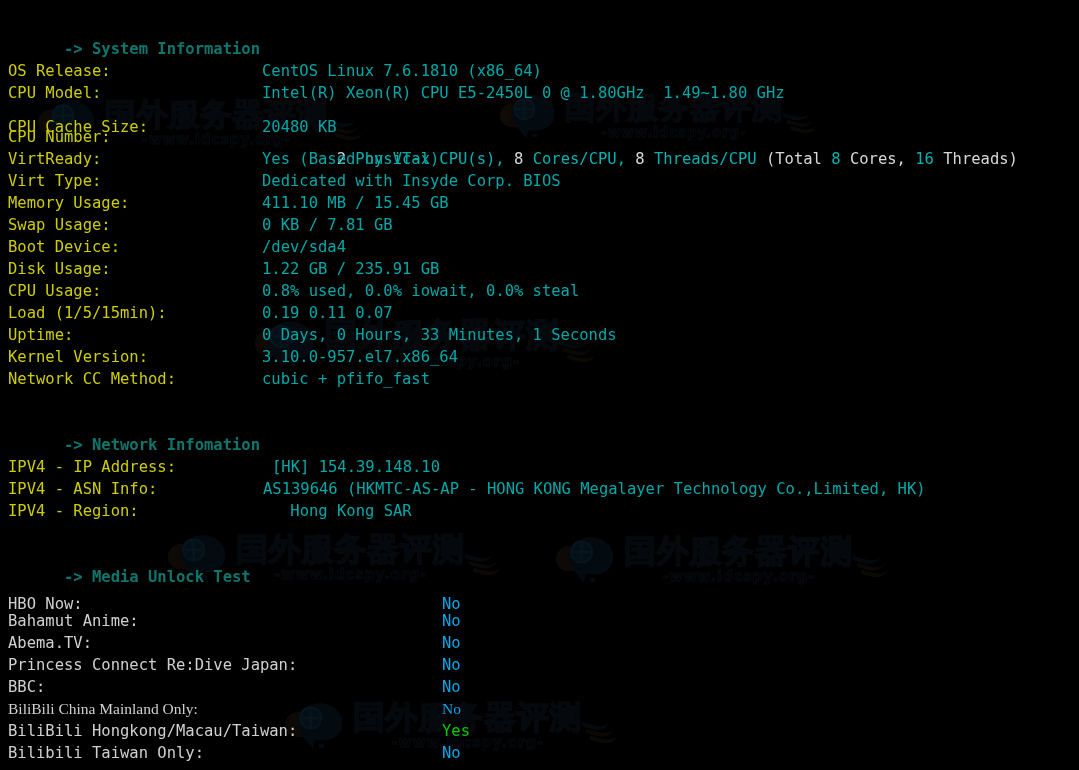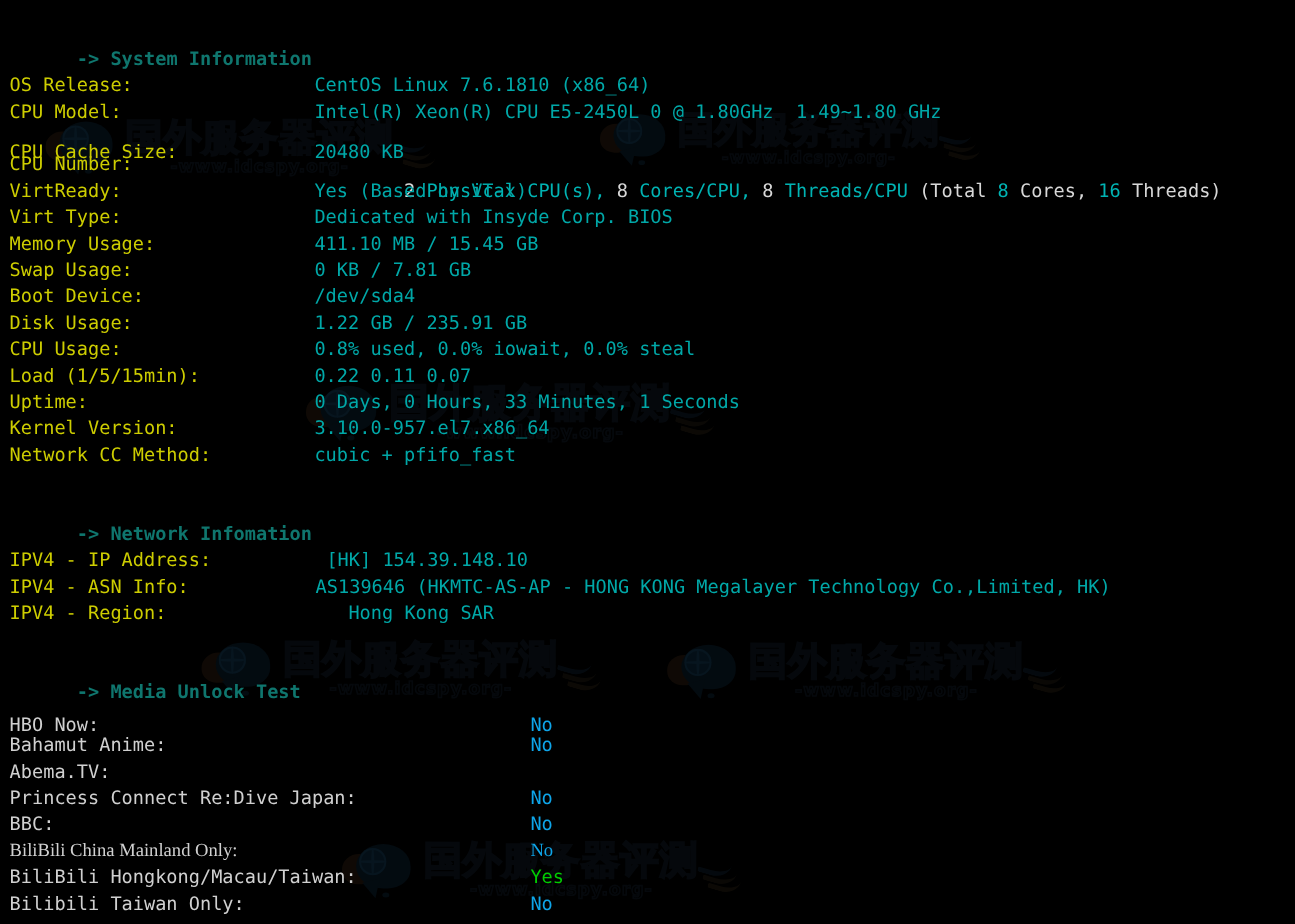--- a/index.html
+++ b/index.html
@@ -346,21 +346,21 @@
     <div class="line row" style="top:258px;">
       <span class="lbl-col c-label">Disk Usage:</span>
       <span class="c-value">1.22 GB / 235.91 GB</span>
     </div>
     <div class="line row" style="top:280px;">
       <span class="lbl-col c-label">CPU Usage:</span>
       <span class="c-value">0.8% used, 0.0% iowait, 0.0% steal</span>
     </div>
     <div class="line row" style="top:302px;">
       <span class="lbl-col c-label">Load (1/5/15min):</span>
-      <span class="c-value">0.22 0.11 0.07</span>
+      <span class="c-value">0.19 0.11 0.07</span>
     </div>
     <div class="line row" style="top:324px;">
       <span class="lbl-col c-label">Uptime:</span>
       <span class="c-value">0 Days, 0 Hours, 33 Minutes, 1 Seconds</span>
     </div>
     <div class="line row" style="top:346px;">
       <span class="lbl-col c-label">Kernel Version:</span>
       <span class="c-value">3.10.0-957.el7.x86_64</span>
     </div>
     <div class="line row" style="top:368px;">
@@ -392,21 +392,21 @@
     </div>
 
     <div class="line row" style="top:593px;">
       <span class="lbl-col-m c-plain">HBO Now:</span>
       <span class="c-no">No</span>
     </div>
     <div class="line row" style="top:610px;">
       <span class="lbl-col-m c-plain">Bahamut Anime:</span>
       <span class="c-no">No</span>
     </div>
-    <div class="line row" style="top:632px;flex-direction:column;">
+    <div class="line row" style="top:632px;">
       <span class="lbl-col-m c-plain">Abema.TV:</span>
       <span class="c-no">No</span>
     </div>
     <div class="line row" style="top:654px;">
       <span class="lbl-col-m c-plain">Princess Connect Re:Dive Japan:</span>
       <span class="c-no">No</span>
     </div>
     <div class="line row" style="top:676px;">
       <span class="lbl-col-m c-plain">BBC:</span>
       <span class="c-no">No</span>

